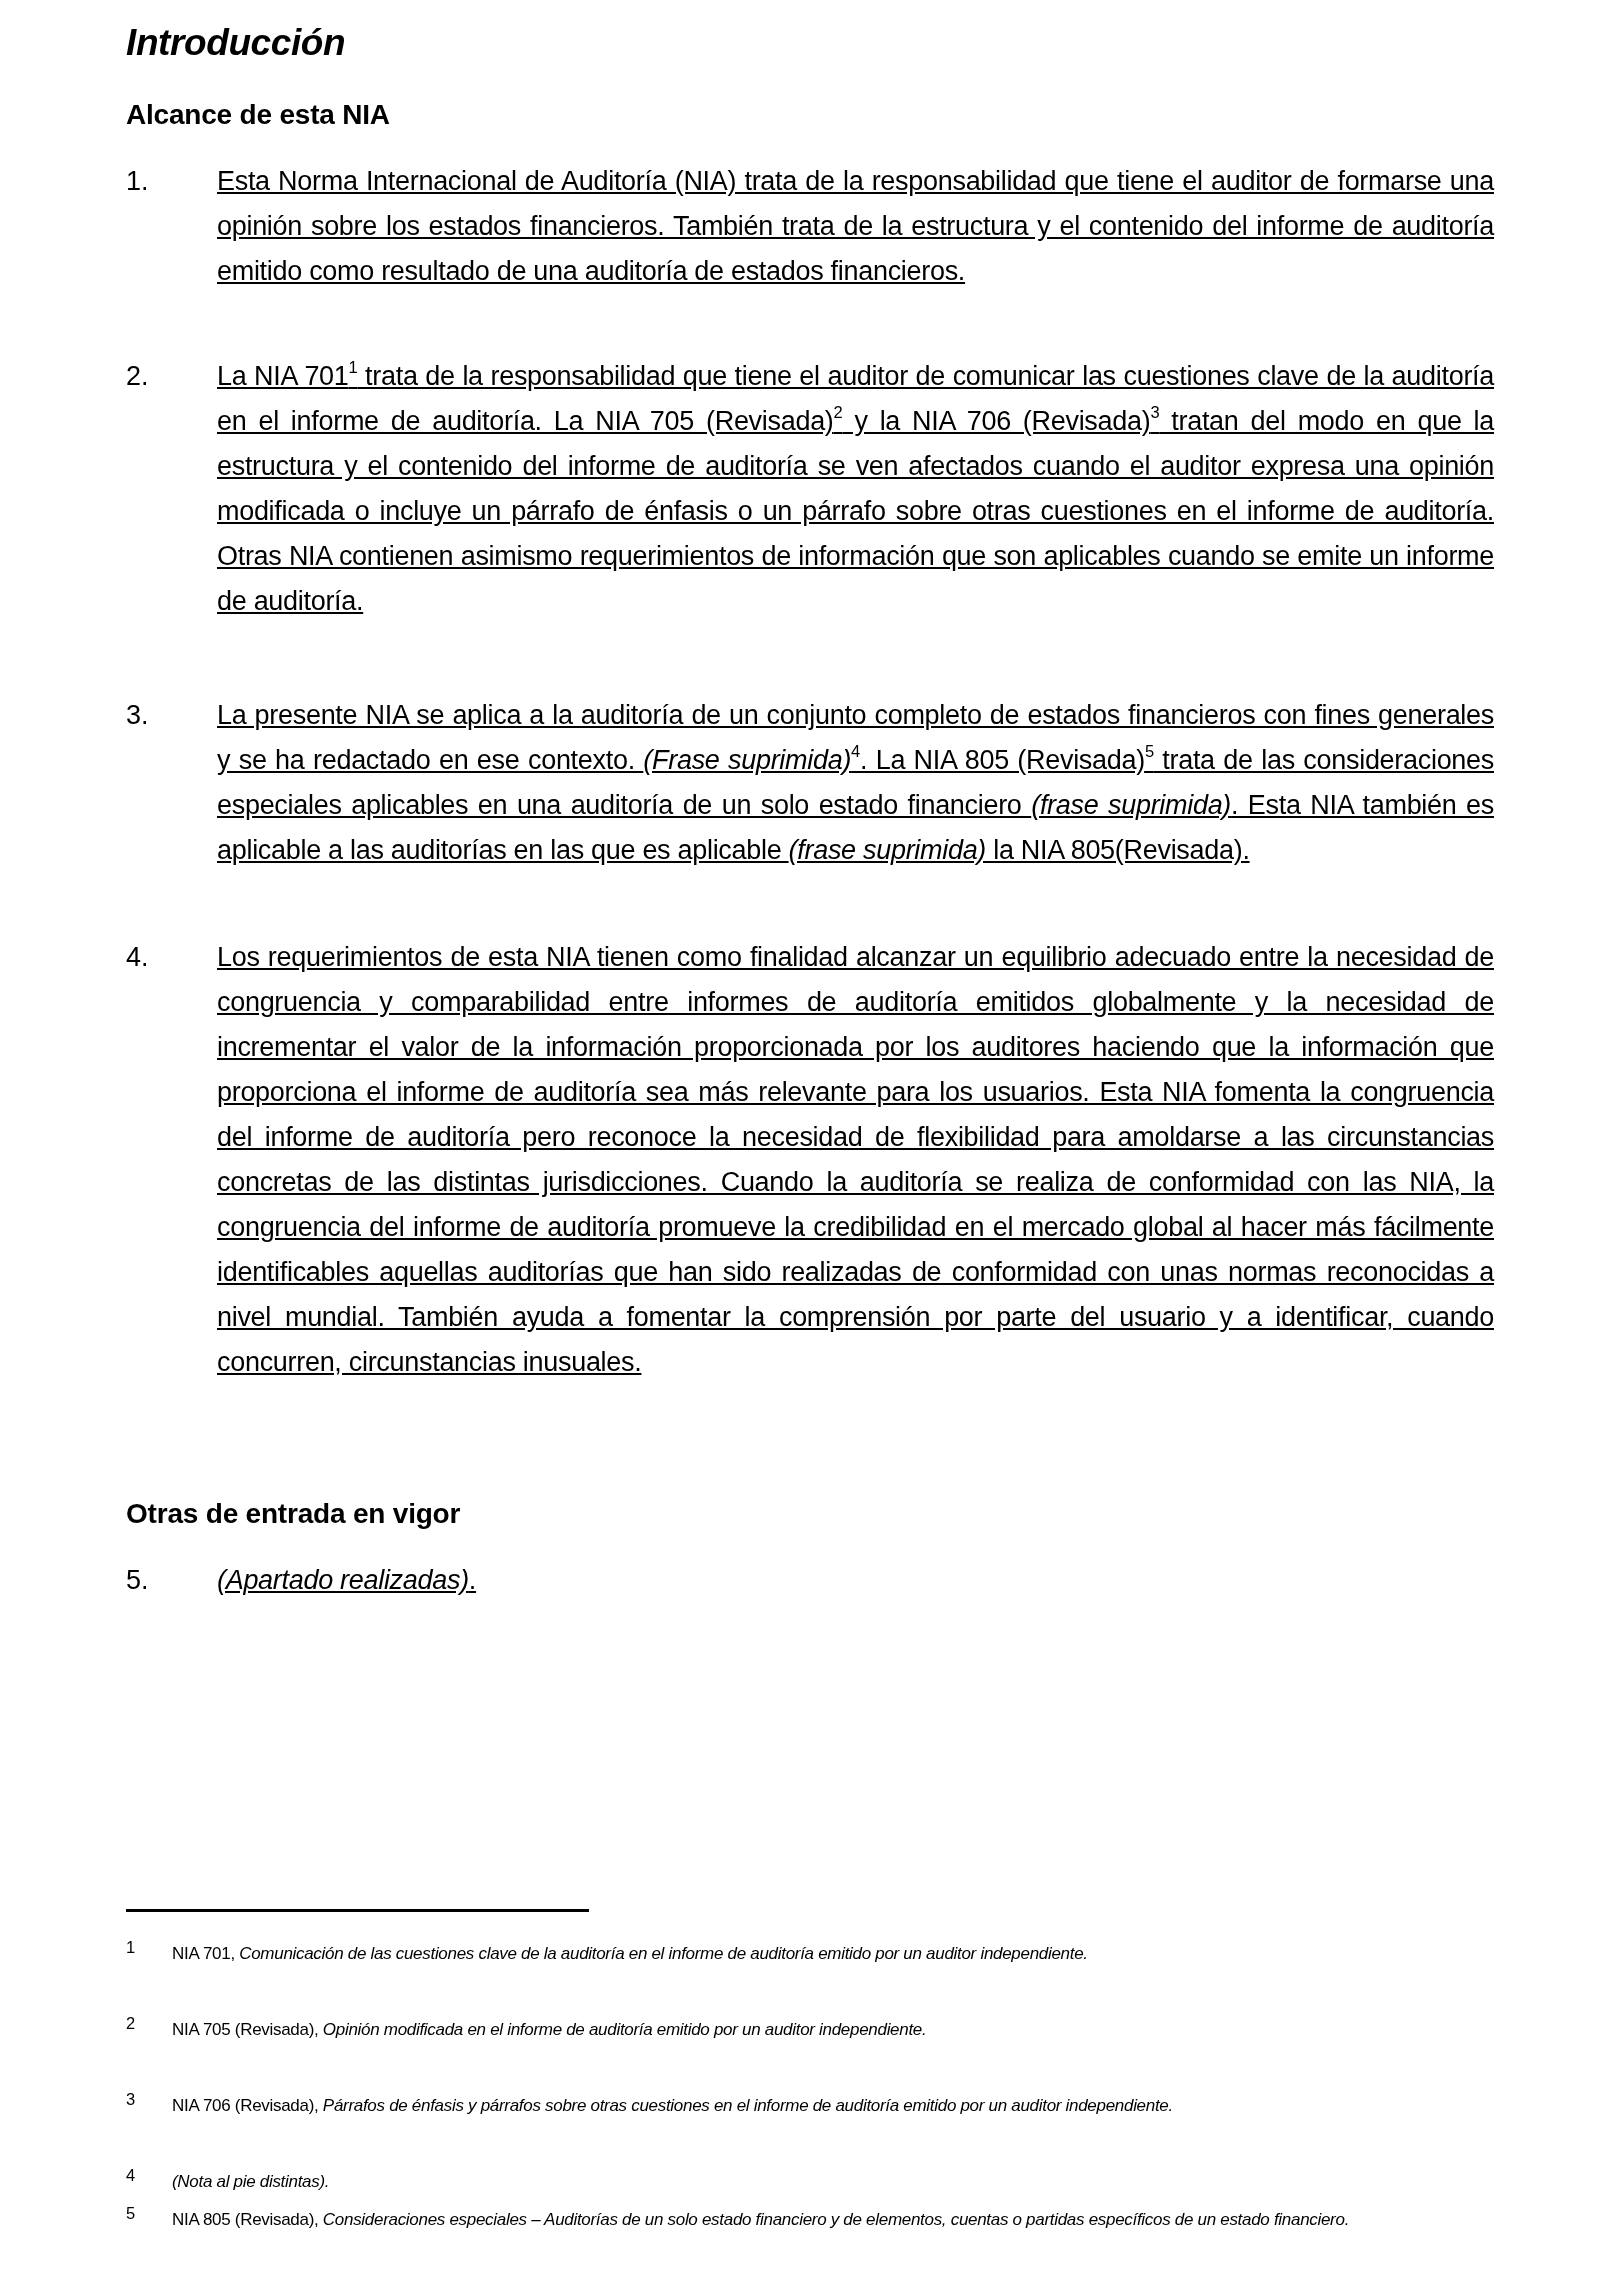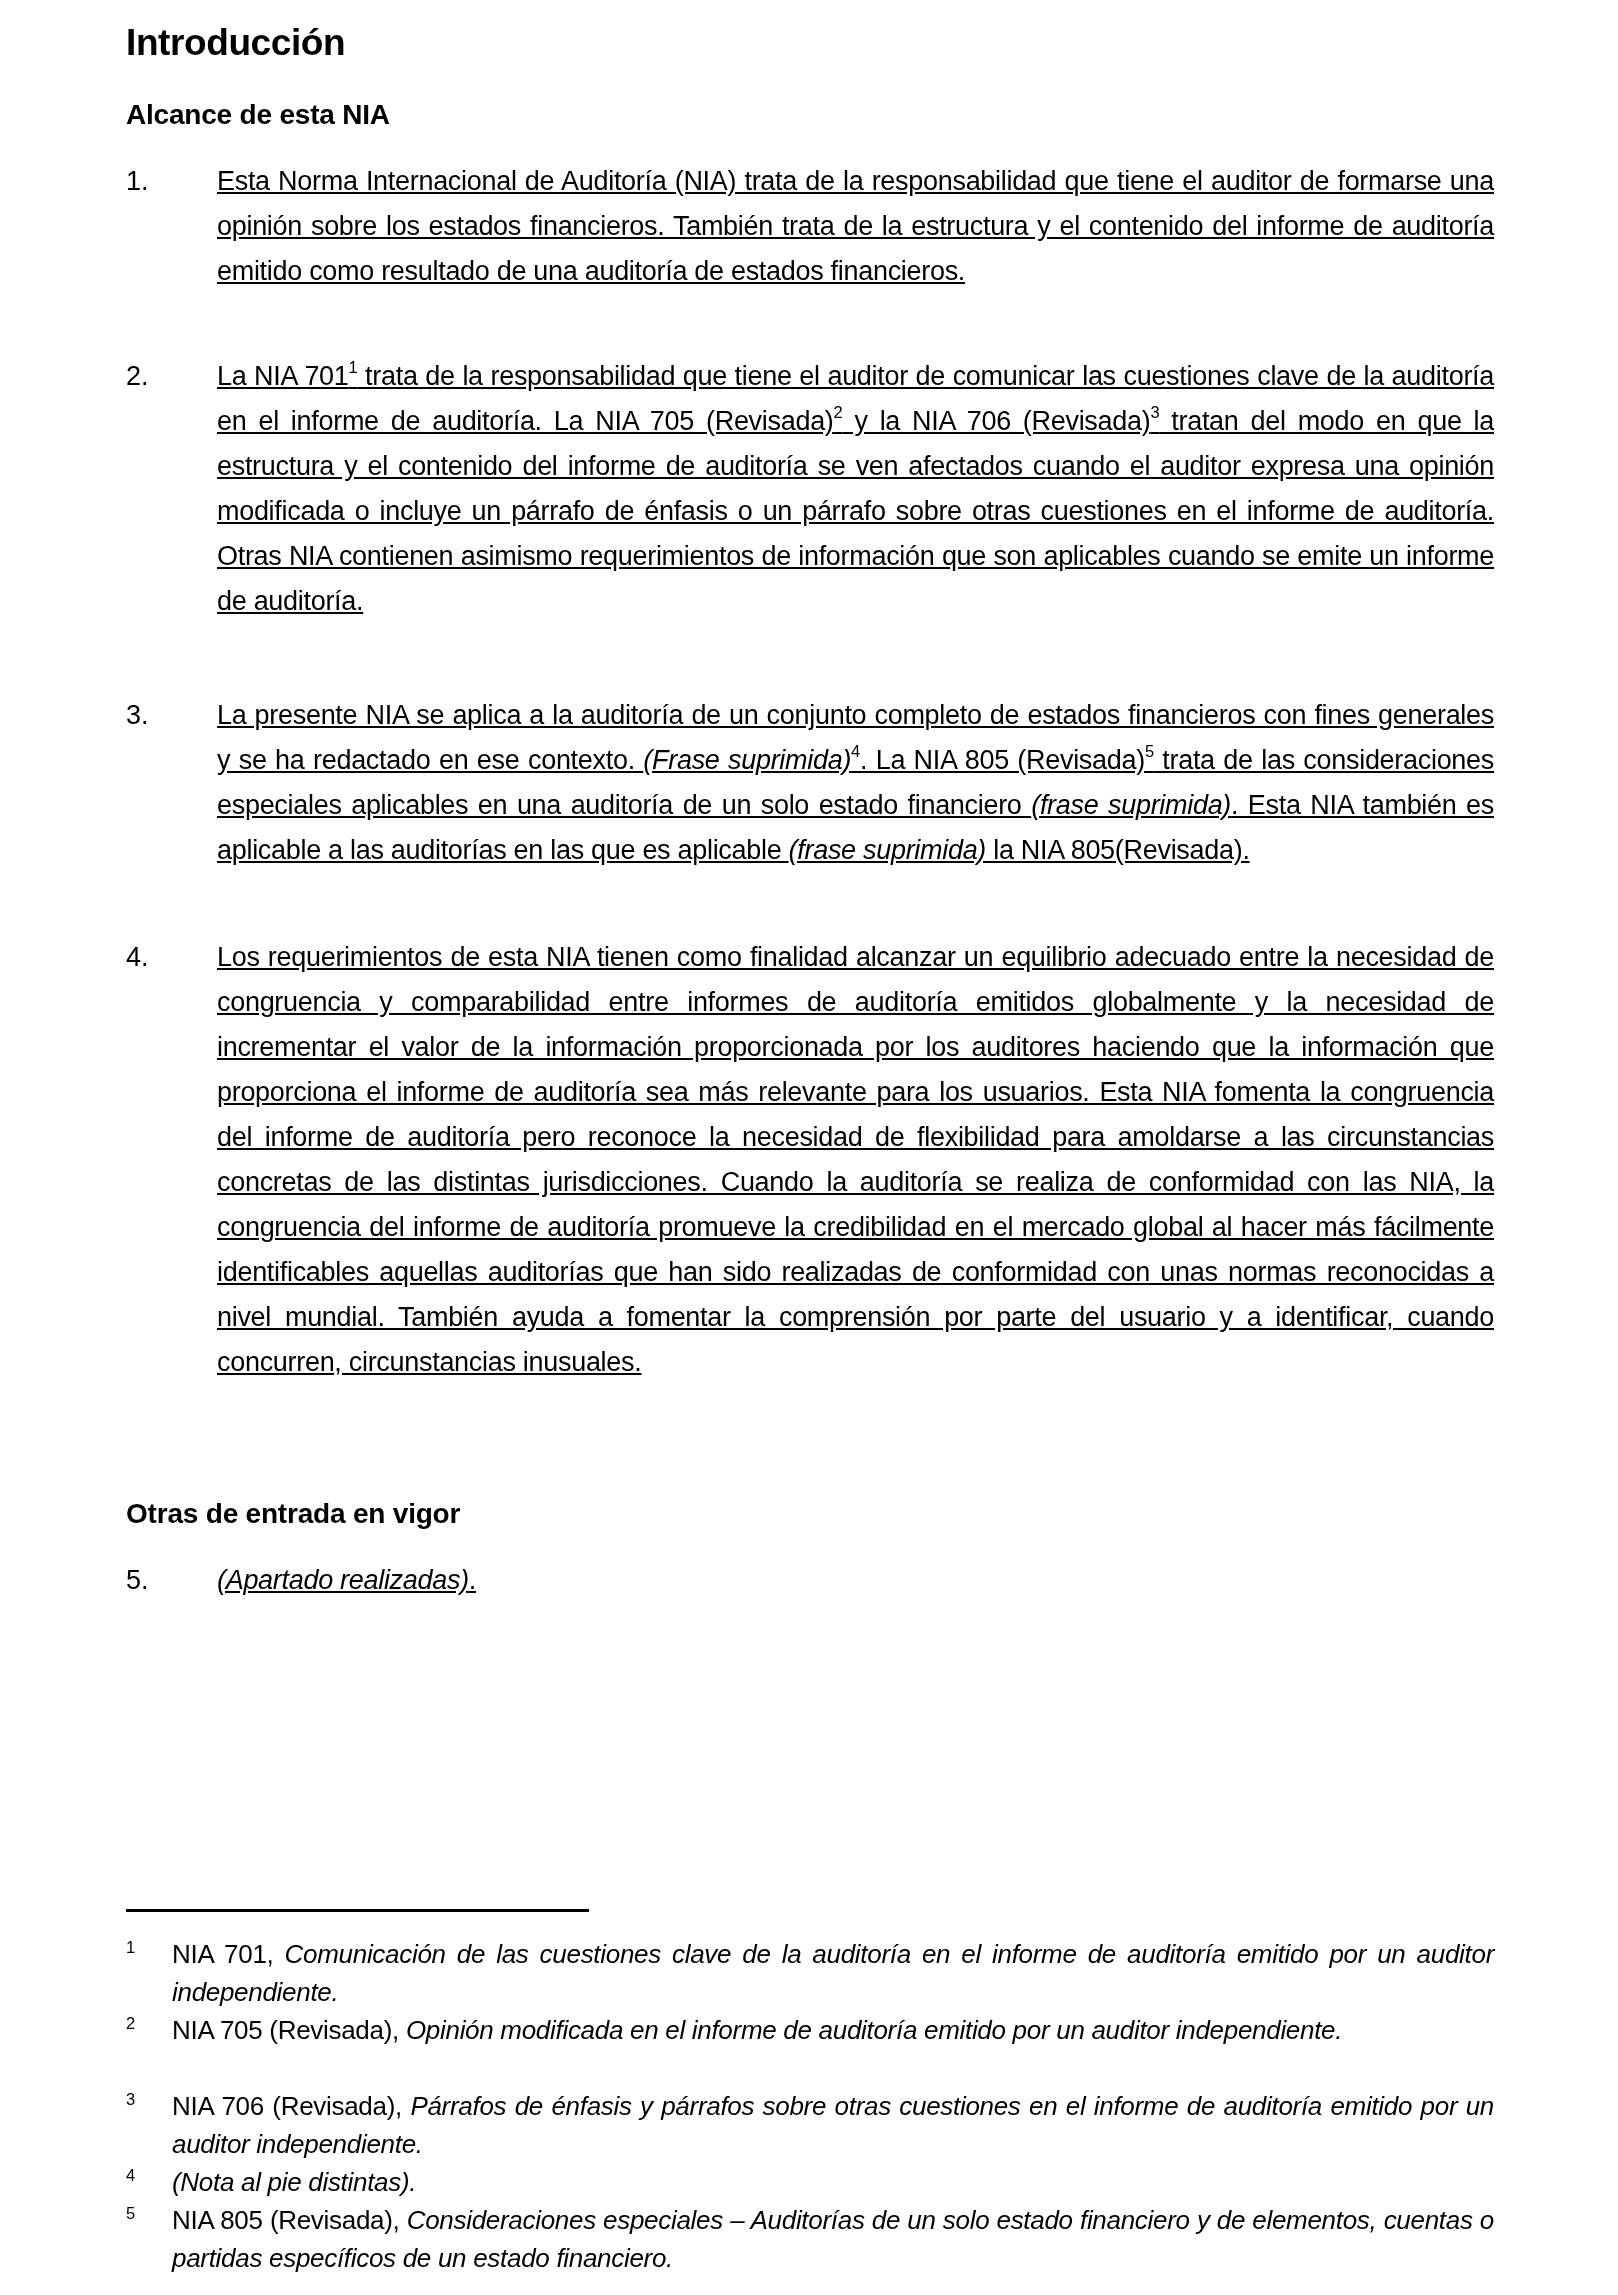--- a/index.html
+++ b/index.html
@@ -1,29 +1,29 @@
 <!DOCTYPE html>
 <html style="font-size:13.2px"><head>
 <meta charset="utf-8">
 <style>
   html, body { margin: 0; padding: 0; background: #ffffff; }
   body { width: 1618px; height: 2295px; position: relative; overflow: hidden;
          font-family: "Liberation Sans", "DejaVu Sans", sans-serif; color: #000; }
   .page { position: absolute; left: 126px; top: 0; width: 1368px; }
-  h1 { position: absolute; top: 21.5px; left: 0; margin: 0; font-size: 37px; font-weight: 700; letter-spacing: -0.4px; }
+  h1 { position: absolute; top: 21.5px; left: 0; margin: 0; font-size: 37px; font-weight: 700; letter-spacing: -0.4px; font-style: italic; }
   h2 { position: absolute; margin: 0; font-size: 28px; font-weight: 700; left: 0; letter-spacing: -0.2px; }
   .para { position: absolute; left: 0; width: 1368px; }
   .num { position: absolute; left: 0; top: 0; font-size: 27px; line-height: 45px; }
   .txt { margin-left: 91px; font-size: 27px; line-height: 45px; text-align: justify; letter-spacing: -0.3px; text-decoration: underline; }
   .txt i { font-style: italic; }
   sup { font-size: 16.5px; line-height: 0; vertical-align: 11.6px; }
   .rule { position: absolute; top: 1909px; left: 0; width: 463px; height: 2.5px; background: #000; }
   .fn { position: absolute; left: 0; width: 1368px; }
   .fn .mark { position: absolute; left: 0; top: 1.7px; font-size: 16.5px; line-height: 20px; }
-  .fn .ftxt { margin-left: 46px; font-size: 26px; line-height: 38px; text-align: justify; letter-spacing: -0.3px; }
+  .fn .ftxt { margin-left: 46px; font-size: 17px; line-height: 38px; text-align: justify; letter-spacing: -0.3px; }
   .fn i { font-style: italic; }
 </style>
 </head>
 <body>
 
 <div class="page">
   <h1>Introducción</h1>
   <h2 style="top:99px">Alcance de esta NIA</h2>
 
   <div class="para" style="top:159px">

